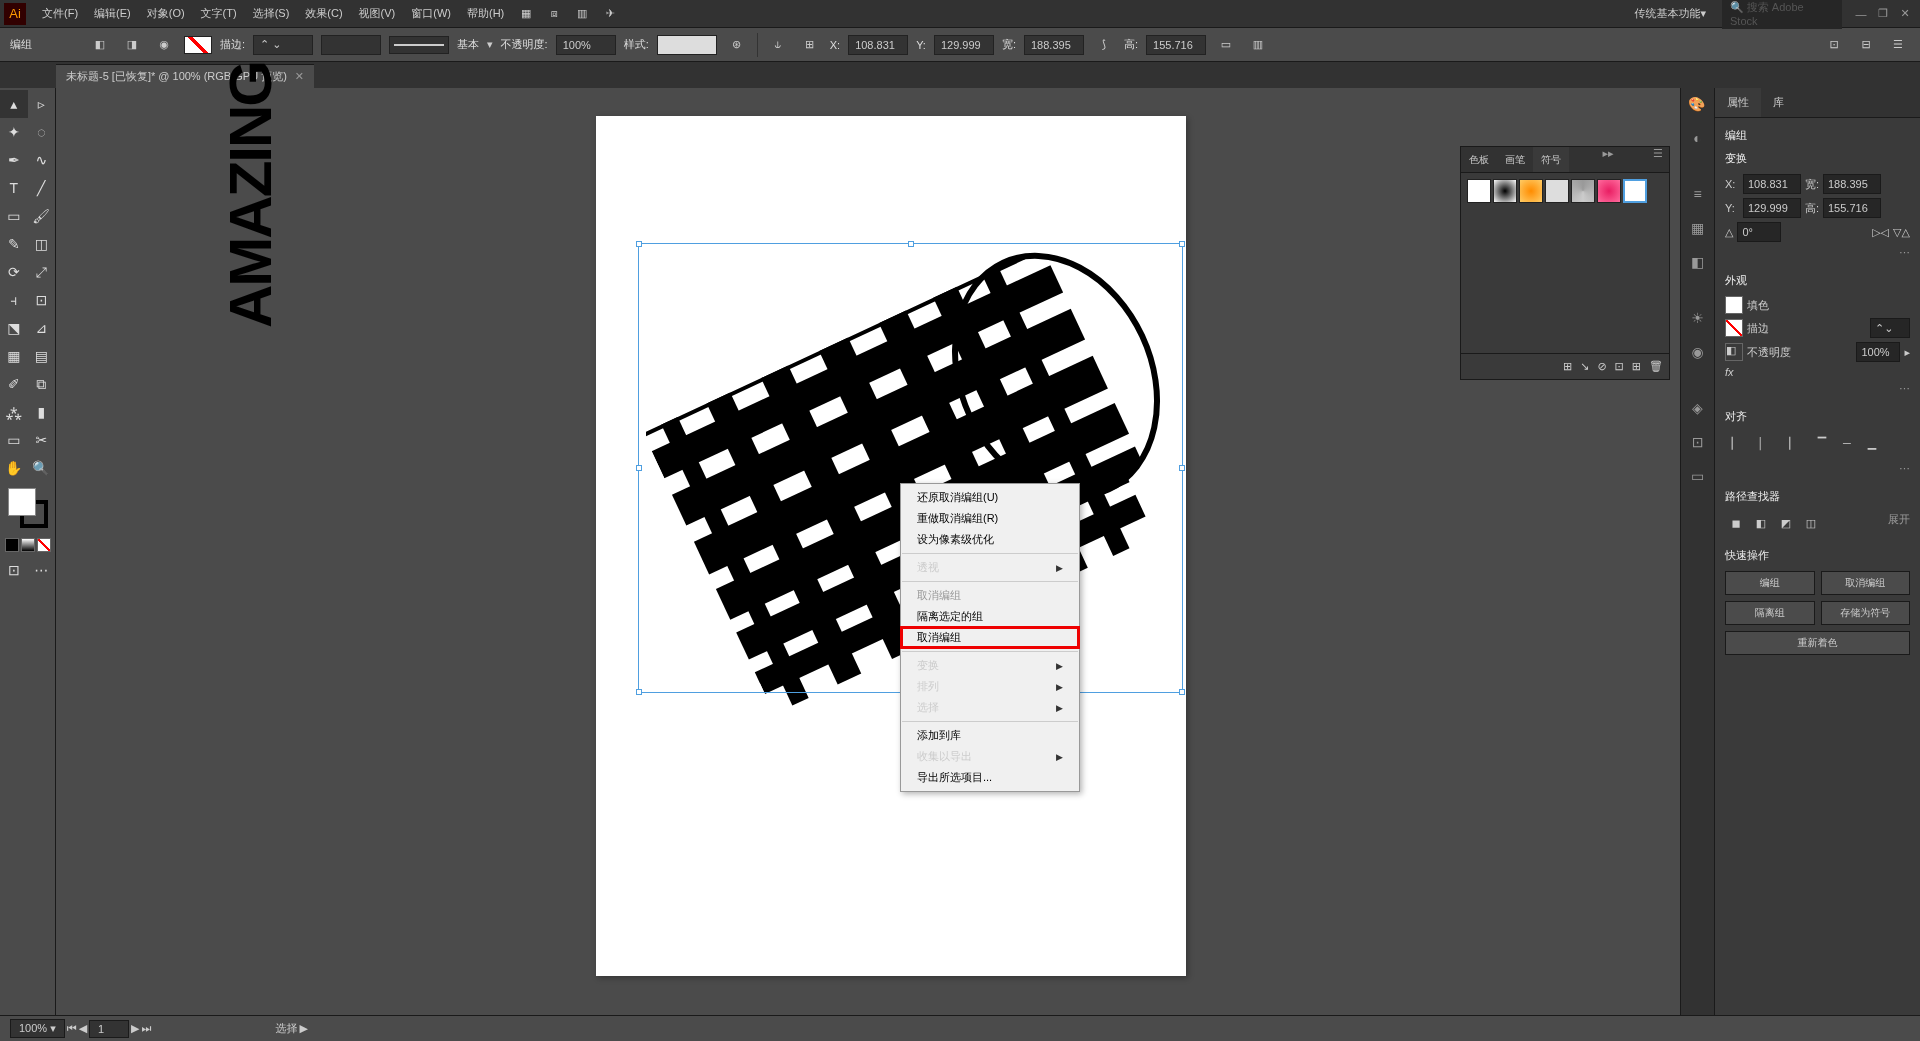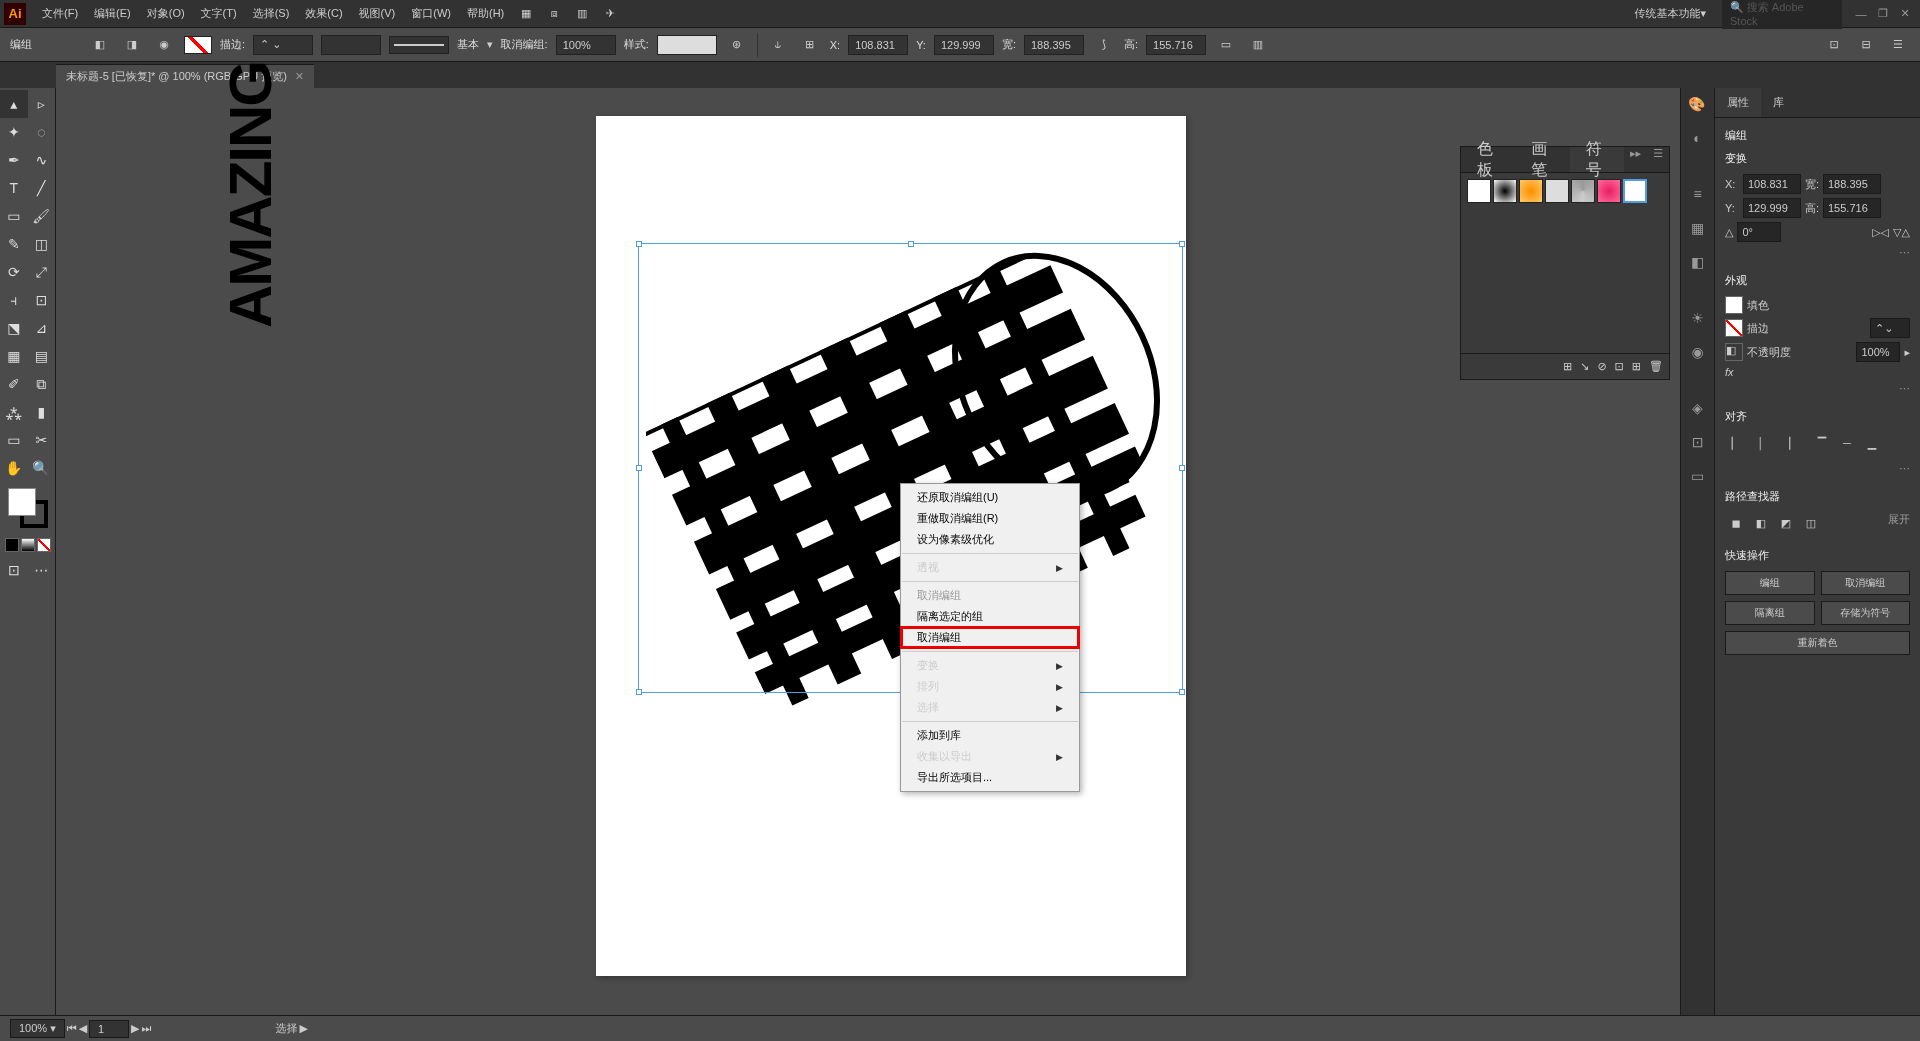--- a/index.html
+++ b/index.html
@@ -1,18 +1,18 @@
 <!DOCTYPE html>
 <html><head>
 <meta charset="utf-8">
 <style>
 *{margin:0;padding:0;box-sizing:border-box;font-family:"Microsoft YaHei",sans-serif;font-size:11px;color:#ccc;user-select:none}
 body{background:#323232;width:1920px;height:1041px;overflow:hidden;position:relative}
 .menubar{height:28px;background:#323232;display:flex;align-items:center;padding:0 4px;border-bottom:1px solid #1a1a1a}
-.ai-logo{width:22px;height:22px;background:#310000;color:#ff9a00;font-weight:bold;display:flex;align-items:center;justify-content:center;margin-right:8px;font-size:13px}
+.ai-logo{width:22px;height:22px;background:#310000;color:#ff9a00;font-weight:normal;display:flex;align-items:center;justify-content:center;margin-right:8px;font-size:13px}
 .menu-item{padding:0 8px;height:100%;display:flex;align-items:center;cursor:default}
 .menu-spacer{flex:1}
 .menu-icon{width:20px;height:20px;display:flex;align-items:center;justify-content:center;margin:0 4px}
 .workspace-label{padding:0 8px;display:flex;align-items:center}
 .search-stock{background:#262626;padding:2px 8px;color:#666;margin:0 8px;width:120px}
 .win-btn{width:22px;height:22px;display:flex;align-items:center;justify-content:center;color:#999}
 .controlbar{height:34px;background:#4b4b4b;border-bottom:1px solid #1a1a1a;display:flex;align-items:center;padding:0 10px;gap:8px}
 .ctrl-label{color:#ddd}
 .ctrl-field{background:#333;padding:2px 6px;min-width:60px;height:20px;display:flex;align-items:center;border:1px solid #222}
 .ctrl-sep{width:1px;height:24px;background:#333}
@@ -49,21 +49,21 @@
 .panel-section{margin-bottom:14px}
 .panel-section-title{color:#eee;margin-bottom:8px;font-size:11px}
 .prop-row{display:flex;align-items:center;gap:4px;margin-bottom:4px}
 .prop-input{background:#262626;padding:2px 4px;width:58px;border:1px solid #1a1a1a;height:20px;display:flex;align-items:center}
 .prop-btn{background:#4b4b4b;border:1px solid #1a1a1a;padding:4px 0;flex:1;text-align:center;font-size:10px}
 .prop-btn-row{display:flex;gap:6px;margin-bottom:6px}
 .align-row{display:flex;gap:3px;margin-bottom:8px}
 .align-btn{width:22px;height:22px;background:#3a3a3a;display:flex;align-items:center;justify-content:center;color:#ccc}
 .float-panel{position:absolute;right:250px;top:146px;width:210px;background:#3a3a3a;border:1px solid #1a1a1a}
 .float-tabs{height:26px;display:flex;background:#323232;border-bottom:1px solid #1a1a1a}
-.float-tab{padding:0 16px;display:flex;align-items:center;font-size:16px}
+.float-tab{padding:0 8px;display:flex;align-items:center;font-size:10px}
 .float-tab.active{background:#3a3a3a}
 .float-body{padding:6px;min-height:180px}
 .swatch-grid{display:flex;flex-wrap:wrap;gap:2px}
 .swatch{width:24px;height:24px;border:1px solid #222}
 .float-footer{height:26px;border-top:1px solid #1a1a1a;display:flex;align-items:center;justify-content:flex-end;padding:0 6px;gap:8px;color:#999}
 .context-menu{position:absolute;left:900px;top:483px;width:180px;background:#f0f0f0;border:1px solid #999;box-shadow:2px 2px 6px rgba(0,0,0,.3);padding:3px 0}
 .ctx-item{padding:3px 16px;color:#000;font-size:11px;display:flex;justify-content:space-between;align-items:center}
 .ctx-item.disabled{color:#999}
 .ctx-item.highlighted{outline:3px solid #e00;outline-offset:-2px}
 .ctx-sep{height:1px;background:#ccc;margin:3px 1px}
@@ -105,21 +105,21 @@
   <div class="ctrl-icon">◧</div>
   <div class="ctrl-icon">◨</div>
   <div class="ctrl-icon">◉</div>
   <div class="stroke-swatch"></div>
   <span class="ctrl-label">描边:</span>
   <div class="ctrl-field" style="width:44px">⌃ ⌄</div>
   <div class="ctrl-field" style="width:50px"></div>
   <div class="stroke-line"></div>
   <span class="ctrl-label">基本</span>
   <span>▾</span>
-  <span class="ctrl-label">取消编组:</span>
+  <span class="ctrl-label">不透明度:</span>
   <div class="ctrl-field">100%</div>
   <span class="ctrl-label">样式:</span>
   <div class="ctrl-field" style="width:24px;background:#ddd"></div>
   <div class="ctrl-icon">⊛</div>
   <div class="ctrl-sep"></div>
   <div class="ctrl-icon">⫝</div>
   <div class="ctrl-icon">⊞</div>
   <span class="ctrl-label">X:</span>
   <div class="ctrl-field">108.831</div>
   <span class="ctrl-label">Y:</span>

